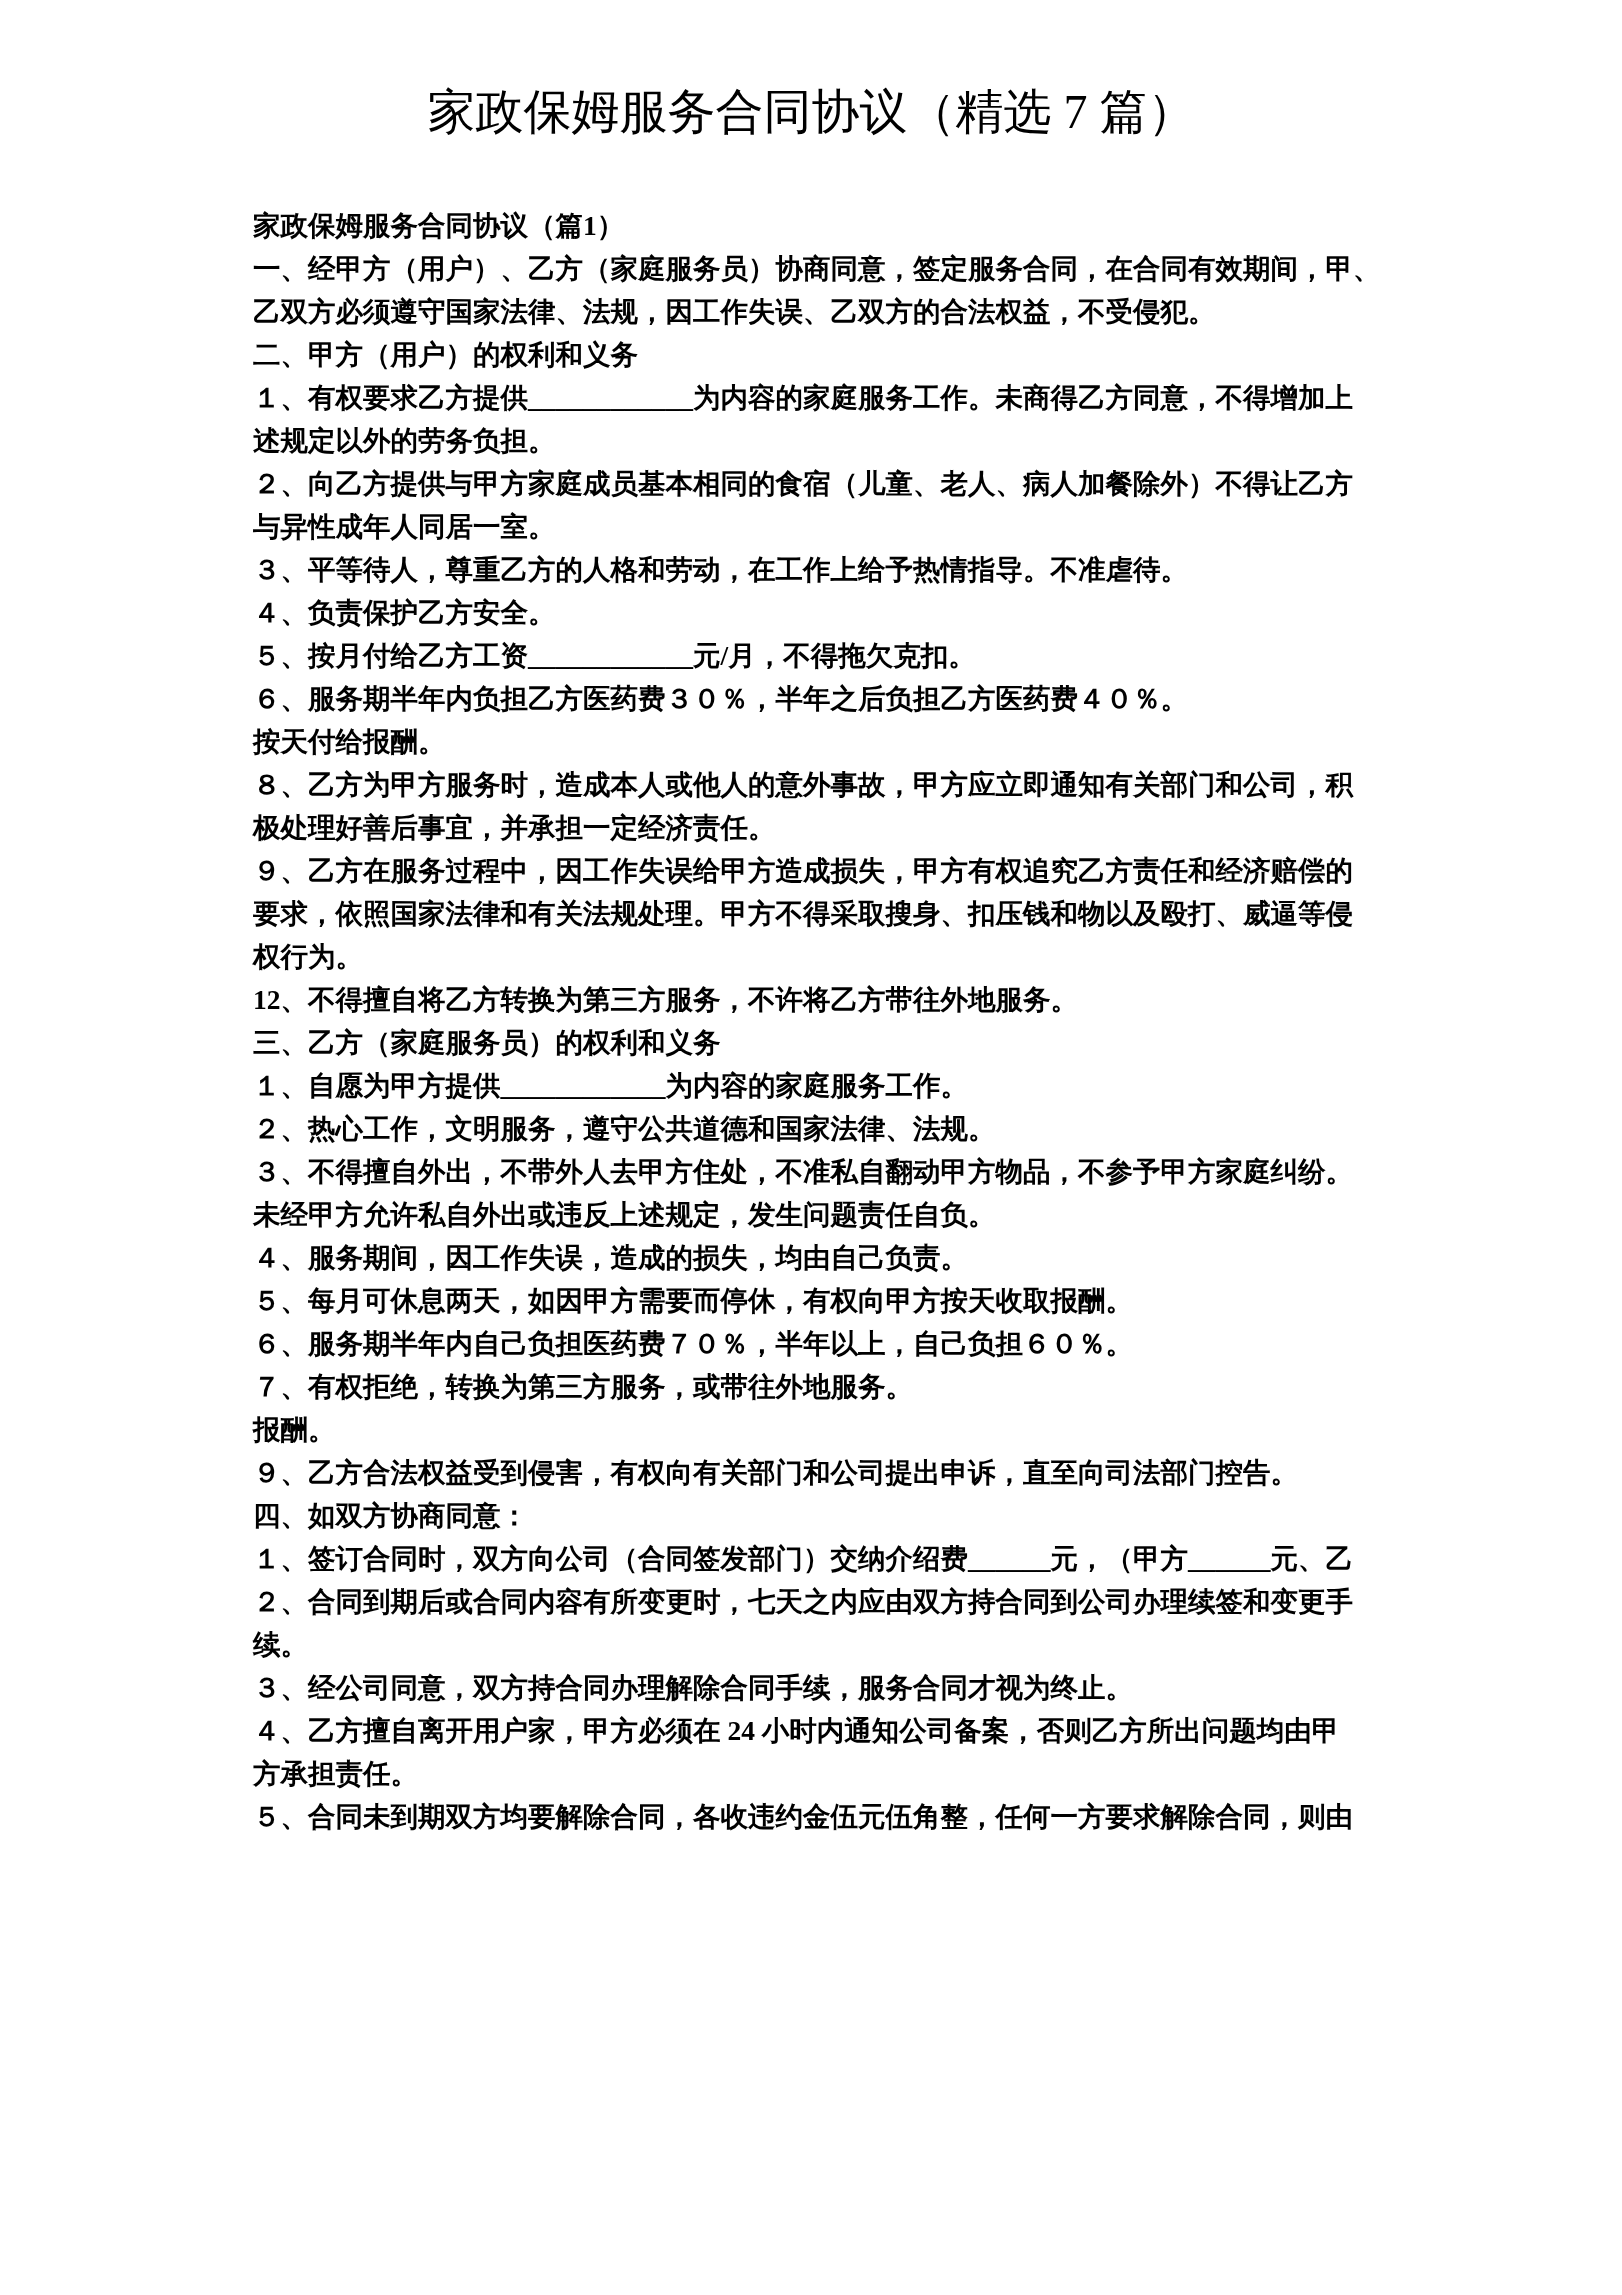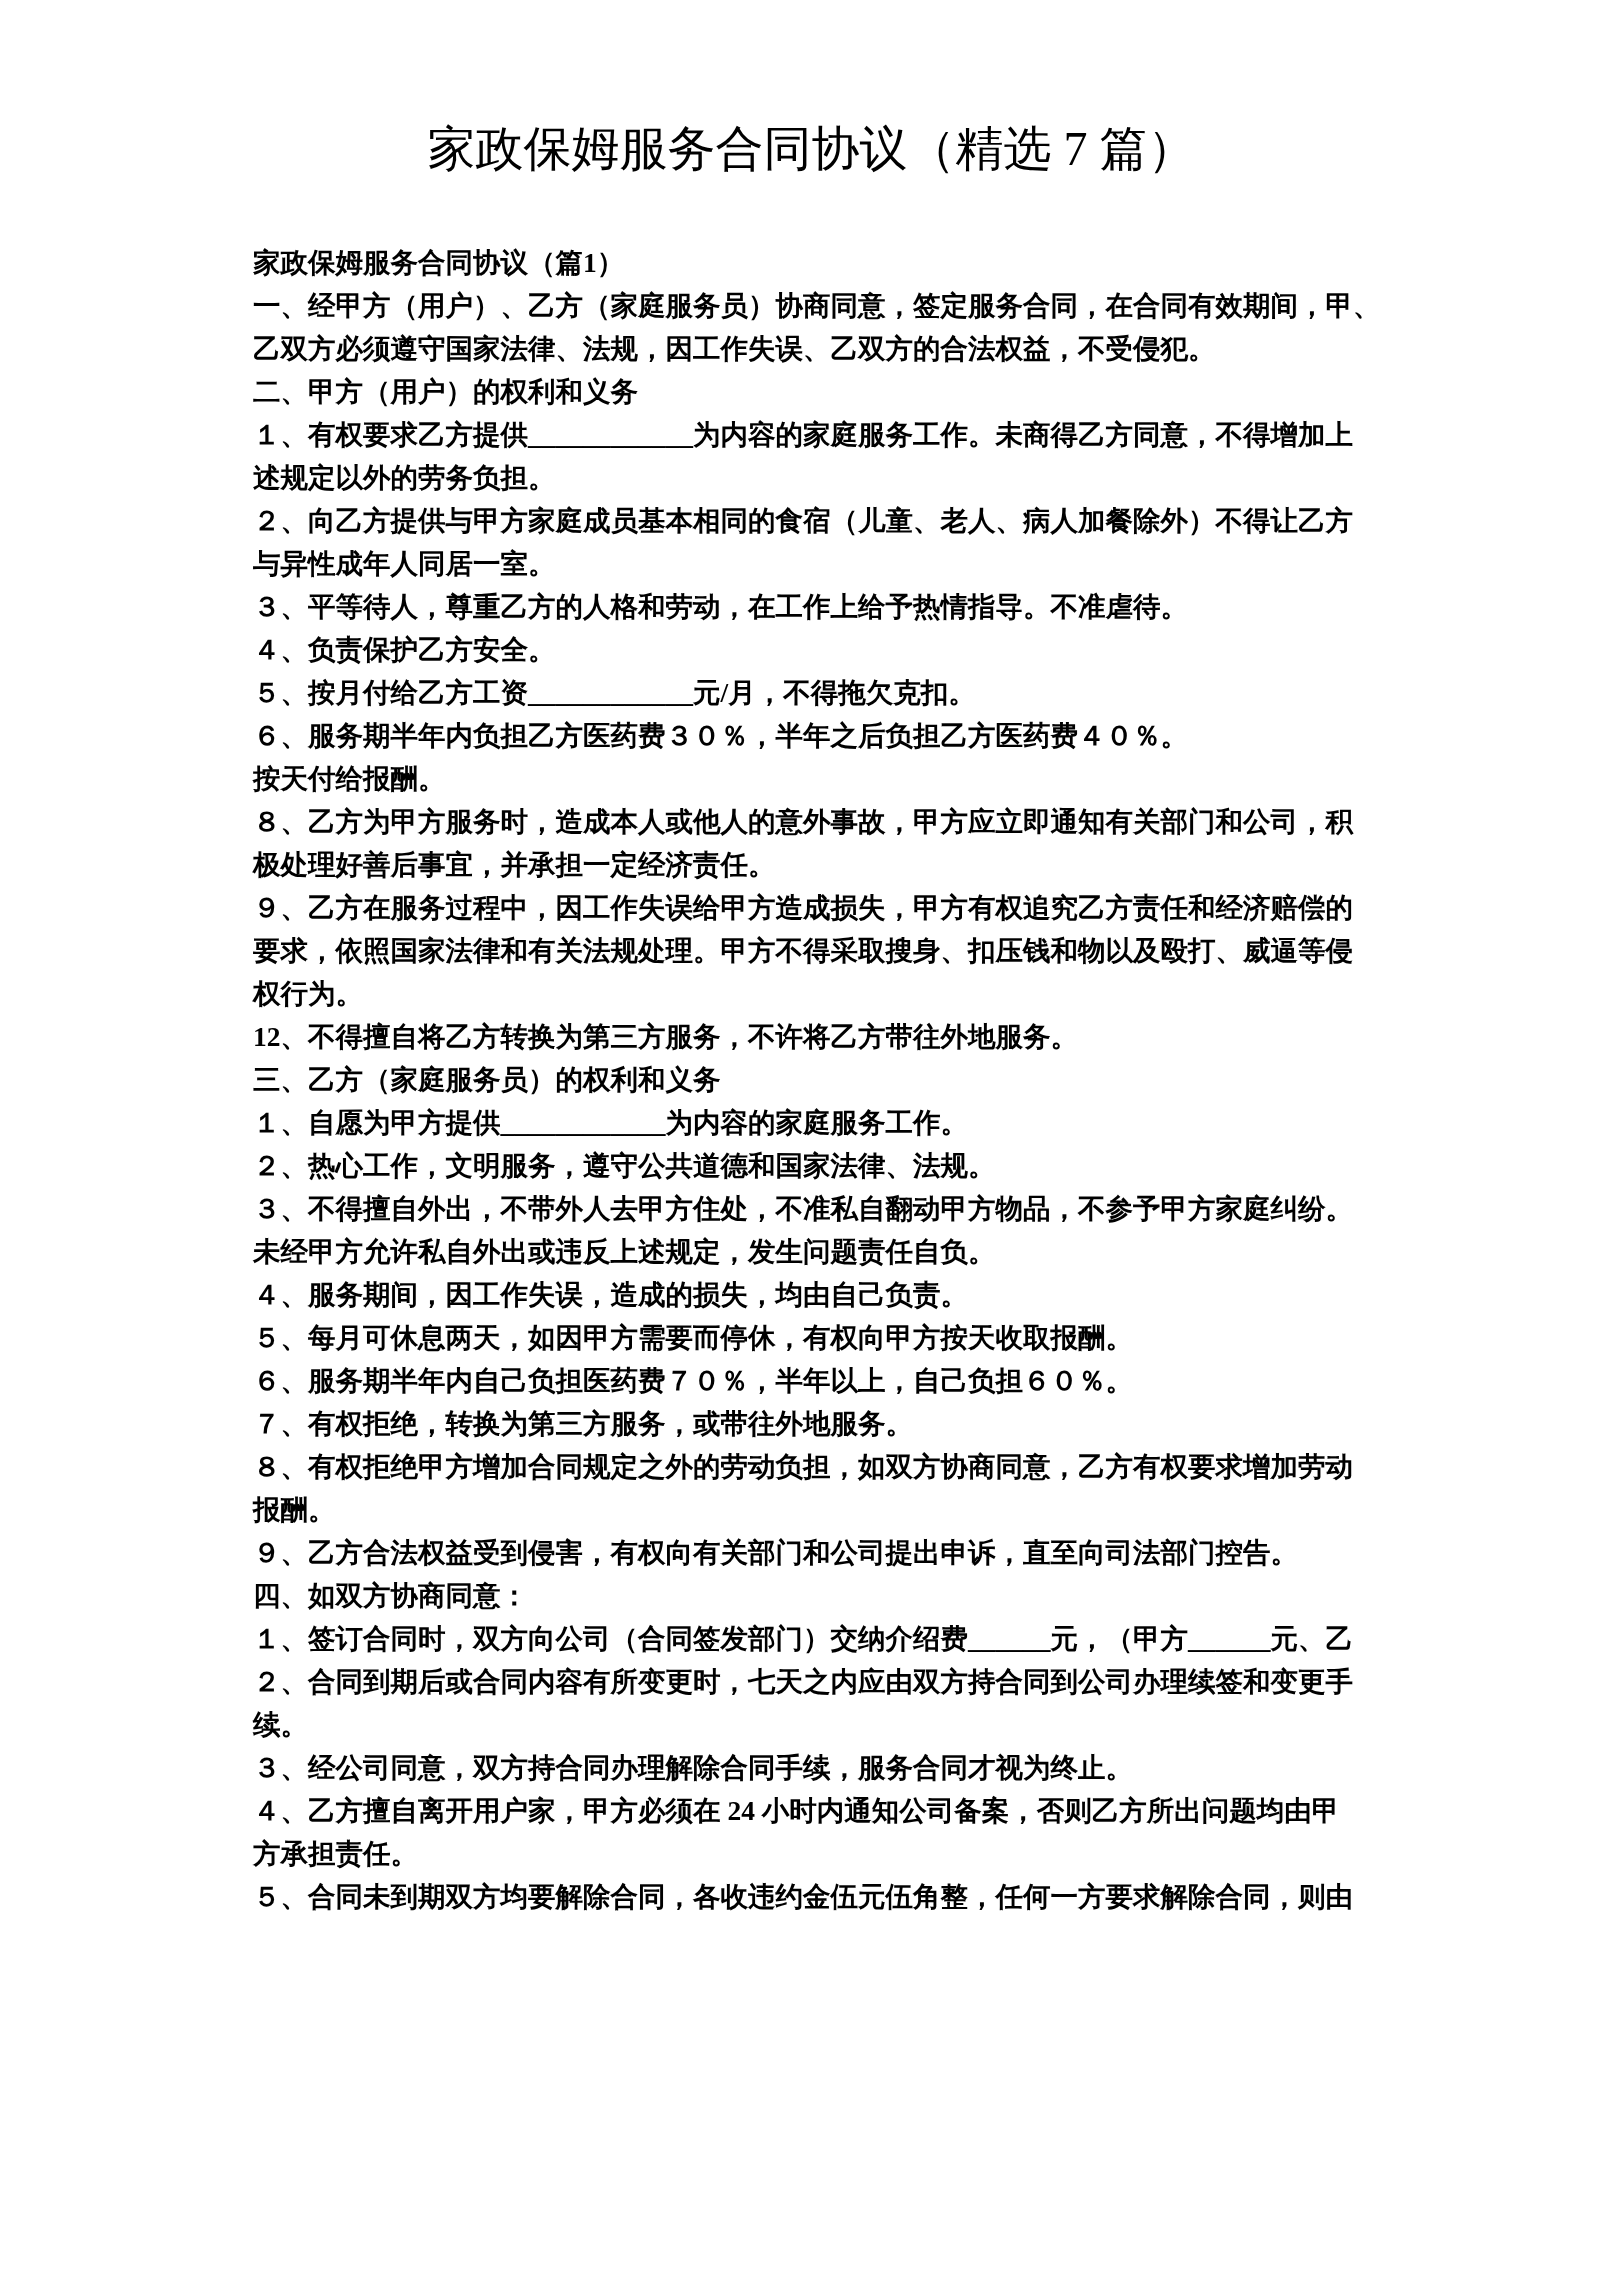--- a/index.html
+++ b/index.html
@@ -15,21 +15,21 @@
   }
   .page {
     position: relative;
     width: 1623px;
     height: 2295px;
     background: #ffffff;
     overflow: hidden;
   }
   .doc-title {
     margin: 0;
-    padding-top: 119px;
+    padding-top: 82px;
     text-align: center;
     font-size: 48px;
     font-weight: normal;
     line-height: 60px;
     white-space: pre;
   }
   .doc-content {
     margin-top: 62px;
     margin-left: 253px;
     font-size: 27.5px;
@@ -67,21 +67,20 @@
     <div class="doc-line">12、不得擅自将乙方转换为第三方服务，不许将乙方带往外地服务。</div>
     <div class="doc-line">三、乙方（家庭服务员）的权利和义务</div>
     <div class="doc-line">１、自愿为甲方提供____________为内容的家庭服务工作。</div>
     <div class="doc-line">２、热心工作，文明服务，遵守公共道德和国家法律、法规。</div>
     <div class="doc-line">３、不得擅自外出，不带外人去甲方住处，不准私自翻动甲方物品，不参予甲方家庭纠纷。</div>
     <div class="doc-line">未经甲方允许私自外出或违反上述规定，发生问题责任自负。</div>
     <div class="doc-line">４、服务期间，因工作失误，造成的损失，均由自己负责。</div>
     <div class="doc-line">５、每月可休息两天，如因甲方需要而停休，有权向甲方按天收取报酬。</div>
     <div class="doc-line">６、服务期半年内自己负担医药费７０％，半年以上，自己负担６０％。</div>
     <div class="doc-line">７、有权拒绝，转换为第三方服务，或带往外地服务。</div>
-    <div class="doc-line">８、有权拒绝甲方增加合同规定之外的劳动负担，如双方协商同意，乙方有权要求增加劳动</div>
     <div class="doc-line">报酬。</div>
     <div class="doc-line">９、乙方合法权益受到侵害，有权向有关部门和公司提出申诉，直至向司法部门控告。</div>
     <div class="doc-line">四、如双方协商同意：</div>
     <div class="doc-line">１、签订合同时，双方向公司（合同签发部门）交纳介绍费______元，（甲方______元、乙</div>
     <div class="doc-line">２、合同到期后或合同内容有所变更时，七天之内应由双方持合同到公司办理续签和变更手</div>
     <div class="doc-line">续。</div>
     <div class="doc-line">３、经公司同意，双方持合同办理解除合同手续，服务合同才视为终止。</div>
     <div class="doc-line">４、乙方擅自离开用户家，甲方必须在 24 小时内通知公司备案，否则乙方所出问题均由甲</div>
     <div class="doc-line">方承担责任。</div>
     <div class="doc-line">５、合同未到期双方均要解除合同，各收违约金伍元伍角整，任何一方要求解除合同，则由</div>

